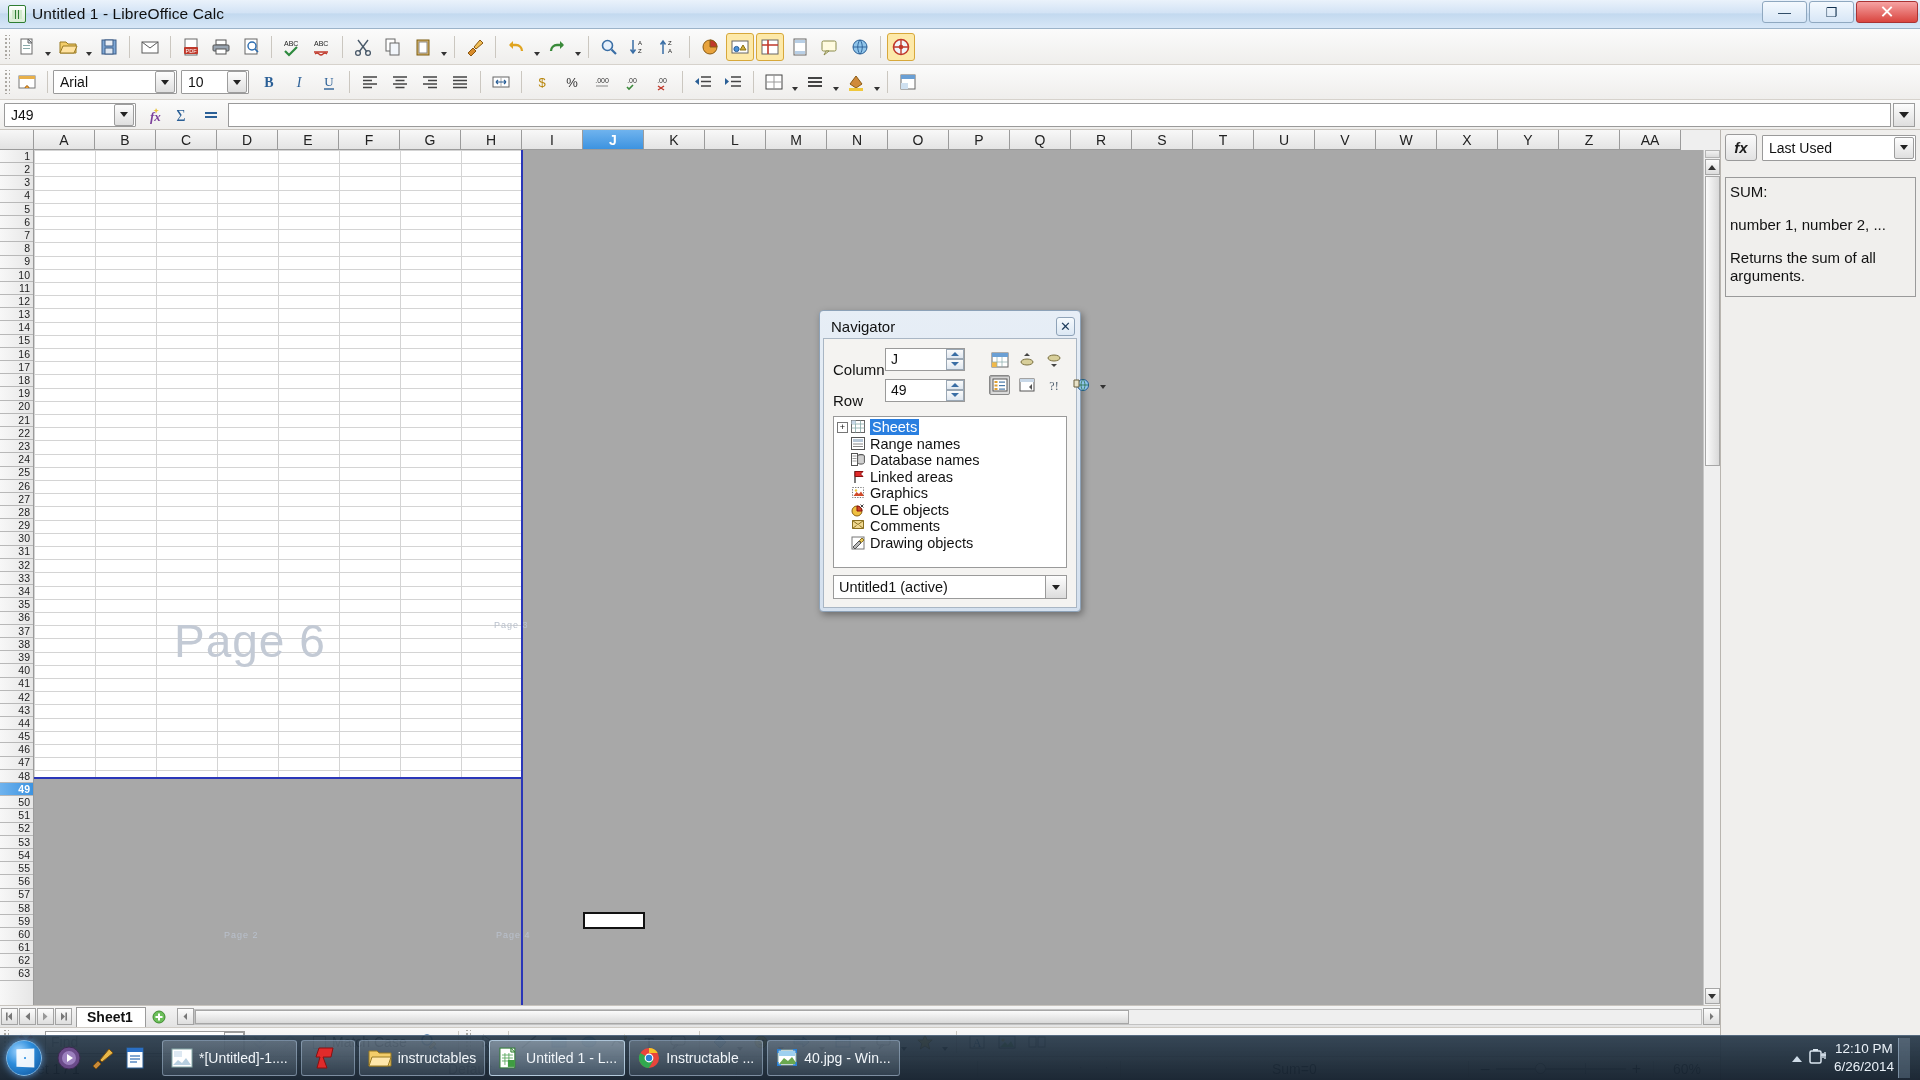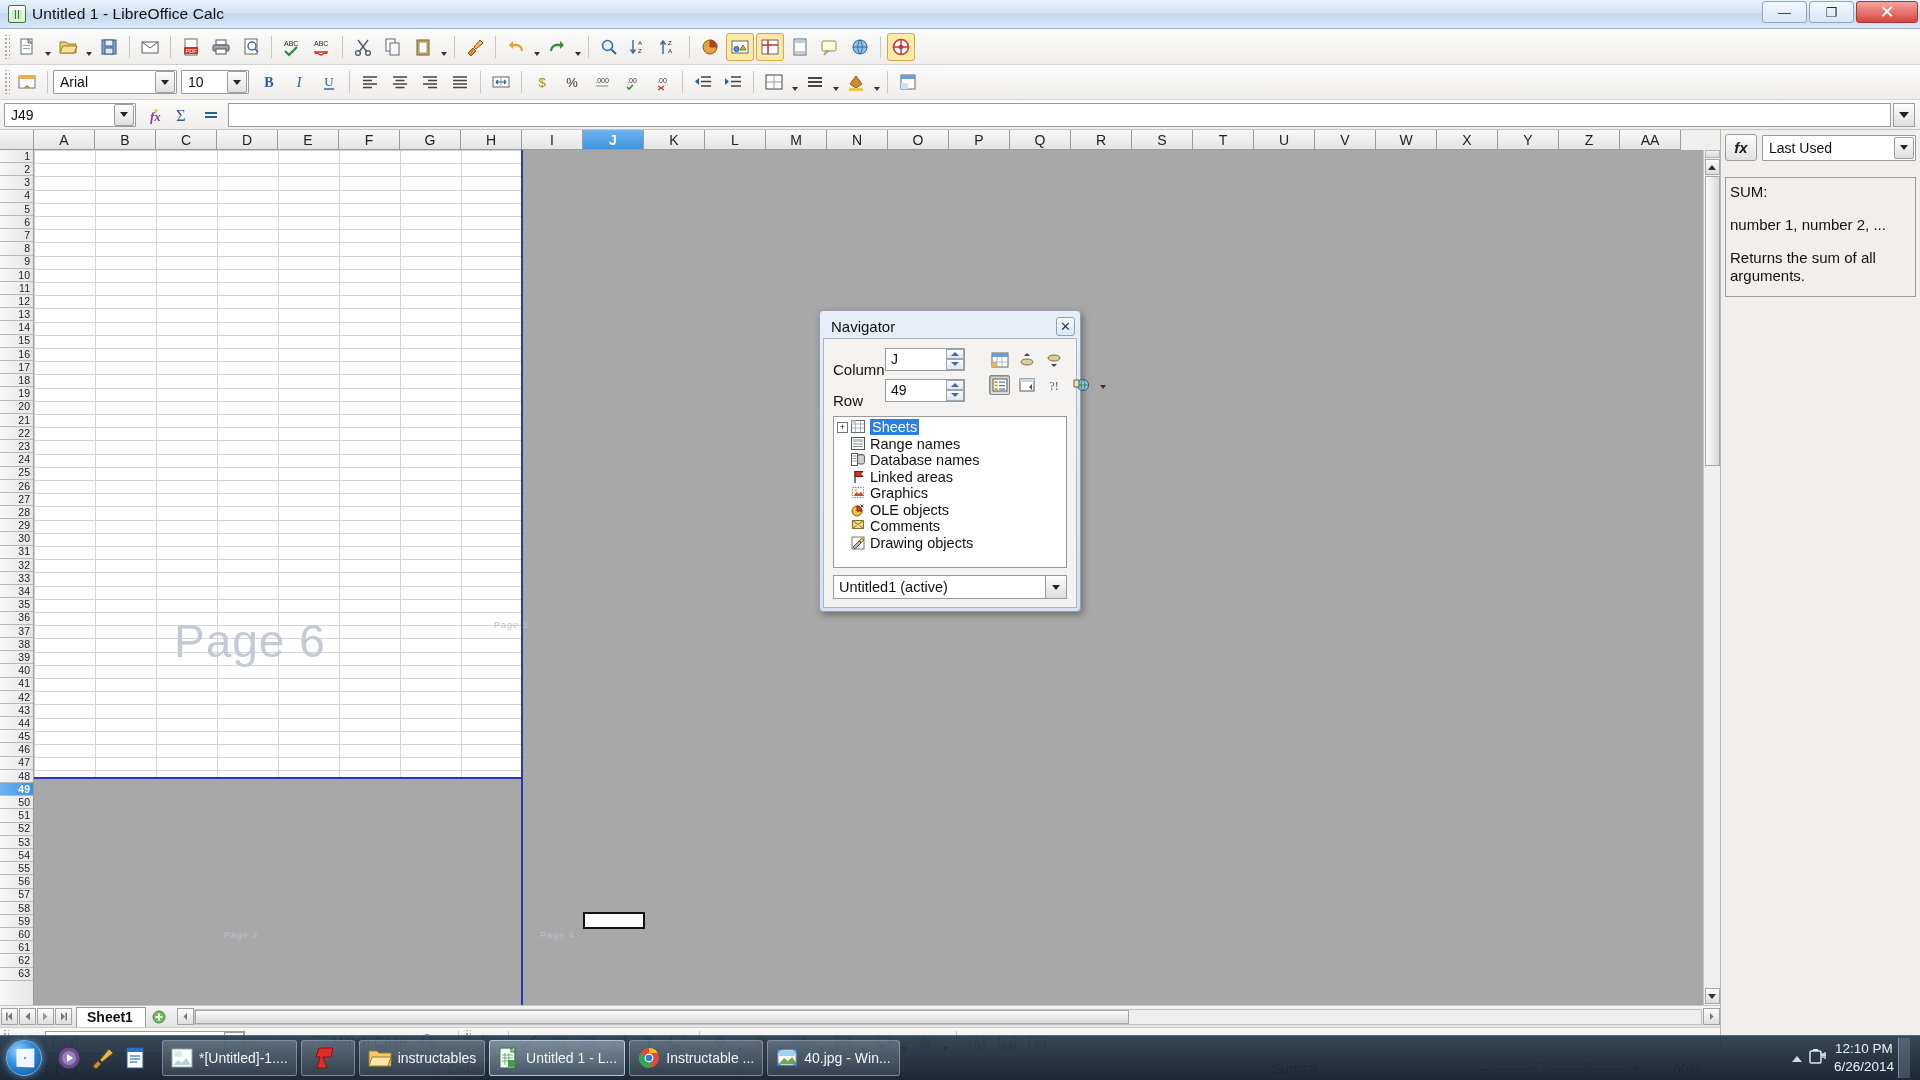--- a/index.html
+++ b/index.html
@@ -845,21 +845,21 @@
             <div class="rowhead">62</div>
             <div class="rowhead">63</div>
           </div>
         <div class="canvas">
           <div class="pagearea"></div>
           <div class="pbreak-v" style="left:487px;"></div>
           <div class="pbreak-h" style="top:627px; width:489px;"></div>
           <div class="pagelabel big" style="left:140px; top:464px;">Page 6</div>
           <div class="pagelabel sm" style="left:460px; top:470px;">Page 3</div>
           <div class="pagelabel sm" style="left:190px; top:780px;">Page 2</div>
-          <div class="pagelabel sm" style="left:462px; top:780px;margin-left:44px;">Page 4</div>
+          <div class="pagelabel sm" style="left:462px; top:780px;">Page 4</div>
           <div class="cellcursor" style="left:549px; top:762px;"></div>
 
           <div class="navigator">
             <div class="nav-title">
               <span>Navigator</span>
               <span class="nav-close">✕</span>
             </div>
             <div class="nav-body">
               <div class="nav-fields">
                 <div class="nav-fields-left">

